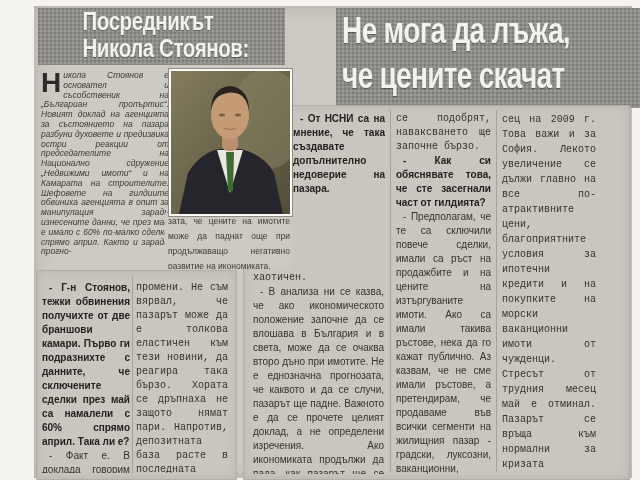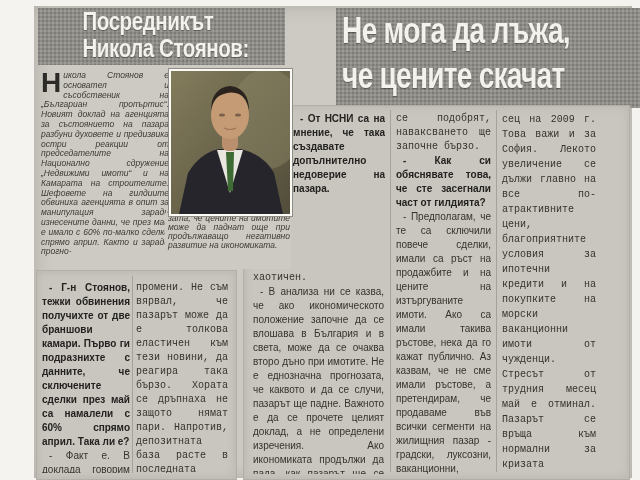--- a/index.html
+++ b/index.html
@@ -21,21 +21,21 @@
   .headline .bline{display:block;font-size:37px;line-height:45px;letter-spacing:-1px;
      transform:scaleX(.76);transform-origin:0 50%;padding-left:8px;white-space:nowrap;
      text-shadow:0 1px 1px rgba(40,40,38,.5);}
 
   
   .intro{position:absolute;left:41px;top:71px;width:128px;height:198px;
      font-style:italic;font-size:8.5px;line-height:9.8px;color:#3b3a35;text-align:justify;overflow:hidden;}
   .dropcap{float:left;font-style:normal;font-weight:bold;font-size:28px;line-height:24px;
      padding:0 2px 0 0;color:#2c2b27;}
   .intro-cont{position:absolute;left:165px;top:213px;width:126px;height:56px;background:#cdcac3;
-     font-style:italic;font-size:8.5px;line-height:9px;color:#3b3a35;text-align:justify;
+     font-size:8.5px;line-height:15px;color:#3b3a35;text-align:justify;
      z-index:4;padding:1px 1px 0 3px;box-sizing:border-box;overflow:hidden;}
 
   
   .photo{position:absolute;left:169px;top:69px;width:119px;height:143px;background:#fbfaf7;
      padding:2px;z-index:5;box-shadow:0 0 0 1px #8f8d86;}
   .photo svg{display:block;width:100%;height:100%;}
 
   
   .panel{position:absolute;background:#c9c6bf;border:1px solid #b2afa8;
      box-shadow:inset 0 0 10px rgba(120,118,110,.22);}

